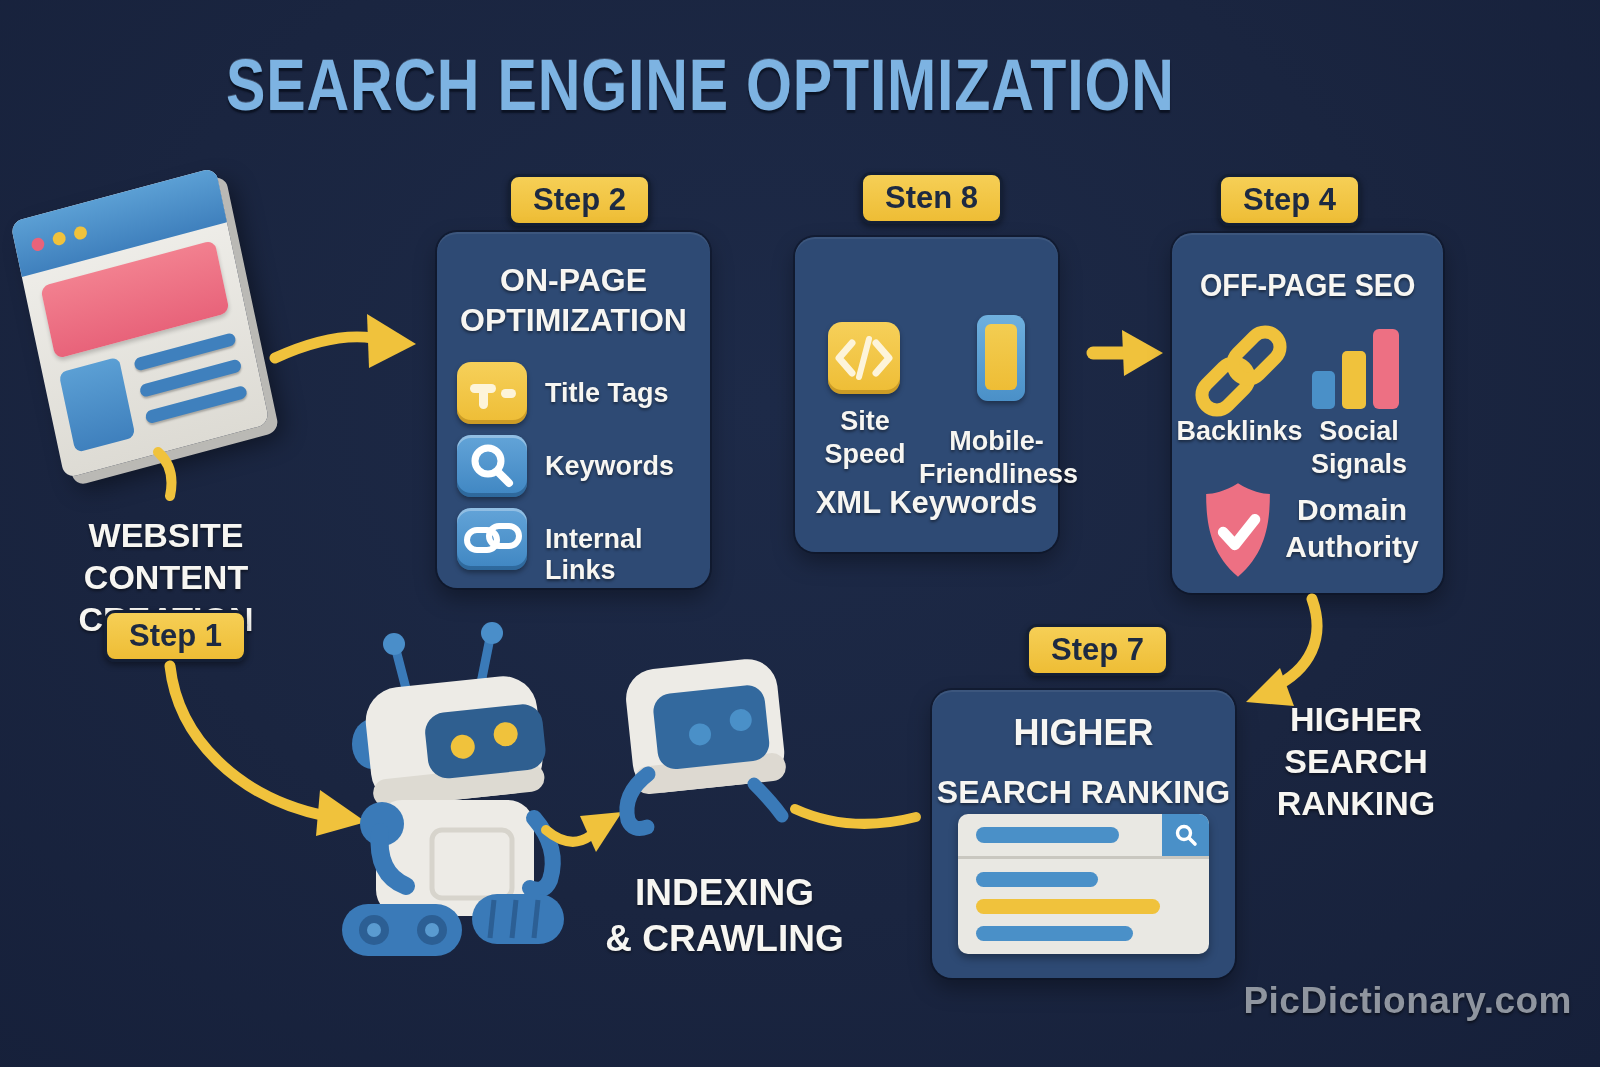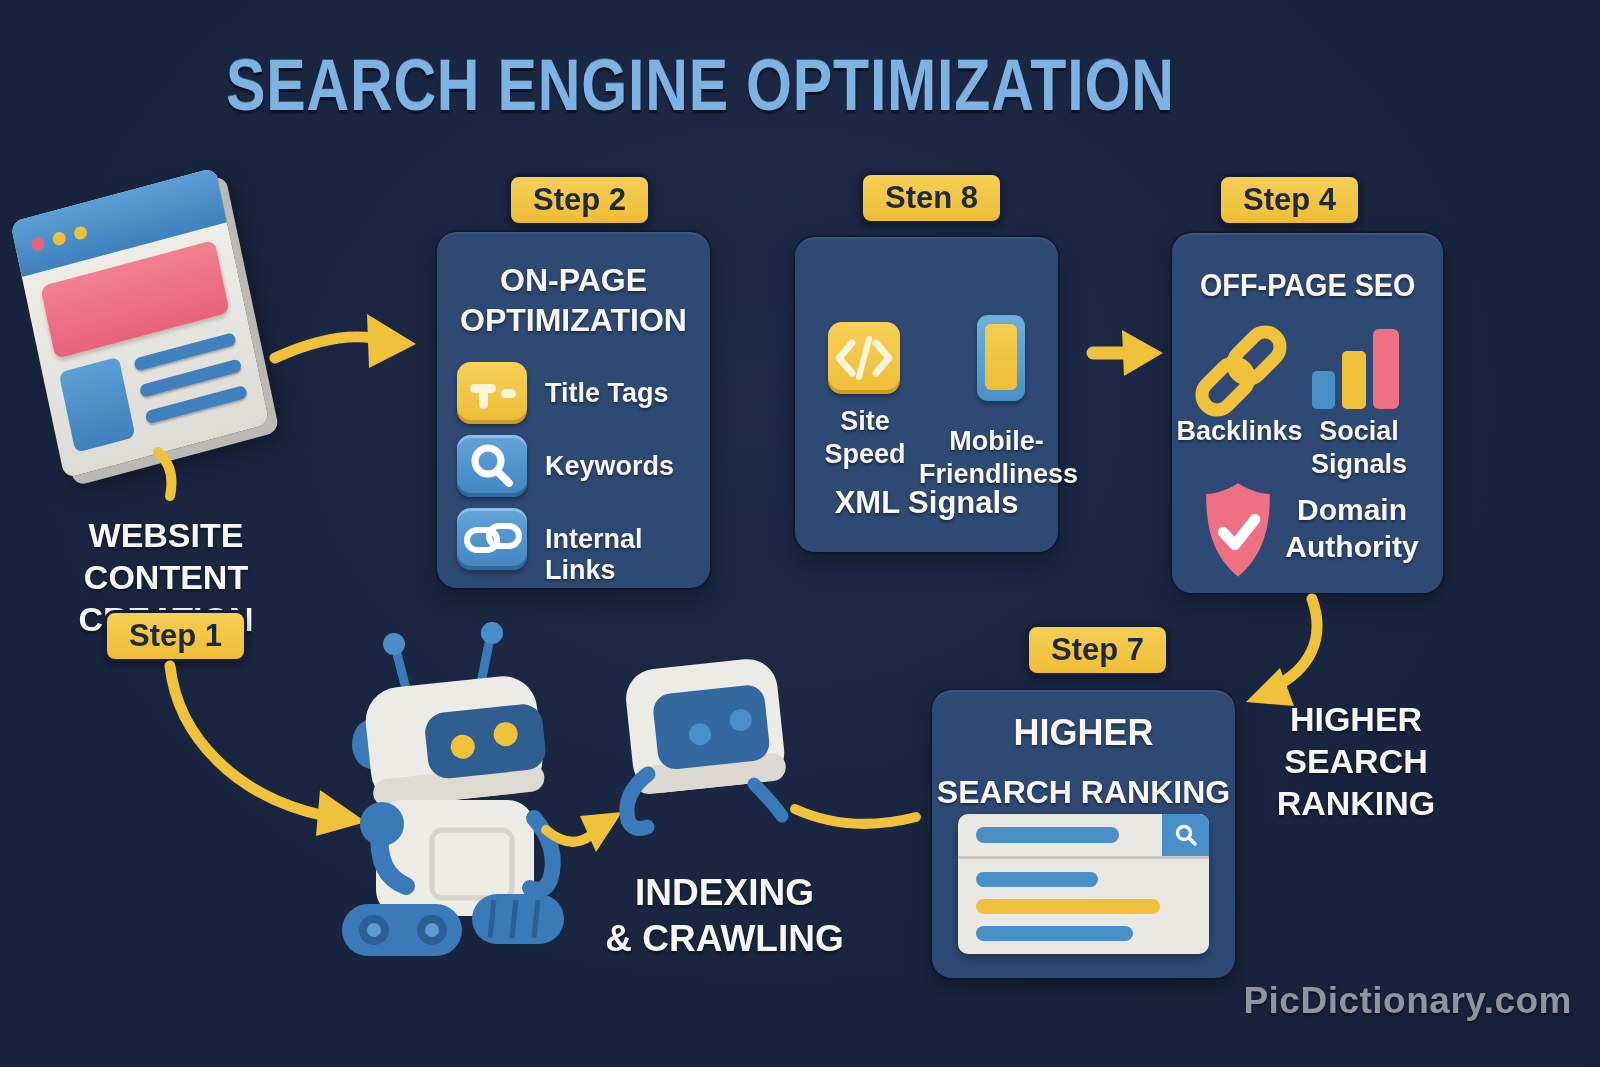--- a/index.html
+++ b/index.html
@@ -166,21 +166,21 @@
     </div>
     <div class="abs white-txt small-label" style="left:5px;top:168px;width:130px;">Site Speed</div>
 
     <div class="abs" style="left:182px;top:78px;width:48px;height:86px;background:linear-gradient(#6fb0de,#4a90c8);border-radius:11px;box-shadow:0 3px 5px rgba(0,0,0,.35);">
       <div style="position:absolute;left:8px;top:9px;right:8px;bottom:11px;background:linear-gradient(#f3cd52,#eebd35);border-radius:6px;"></div>
     </div>
     <div class="abs white-txt small-label" style="left:124px;top:168px;width:155px;margin-top:20px;">
       <div>Mobile-</div>
       <div>Friendliness</div>
     </div>
-    <div class="abs white-txt" style="top:248px;width:100%;text-align:center;font-size:31px;">XML Signals</div>
+    <div class="abs white-txt" style="top:248px;width:100%;text-align:center;font-size:31px;">XML Keywords</div>
   </div>
 
   <svg class="abs" style="left:1086px;top:322px;" width="80" height="62" viewBox="0 0 80 62">
     <path d="M7 31 H40" stroke="#f0c23c" stroke-width="13" fill="none" stroke-linecap="round"></path>
     <polygon points="36,8 77,31 38,54" fill="#f0c23c"></polygon>
   </svg>
 
   <div class="abs" style="left:1218px;top:174px;">
     <span class="badge">Step 4</span>
   </div>

